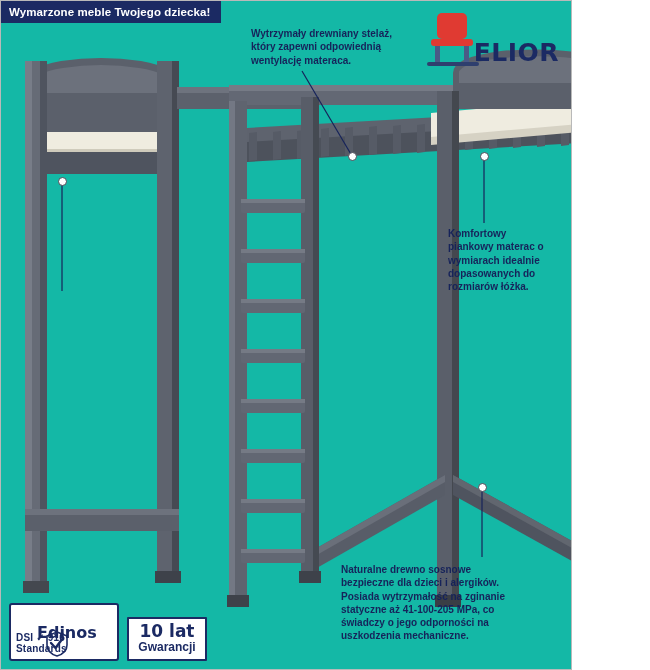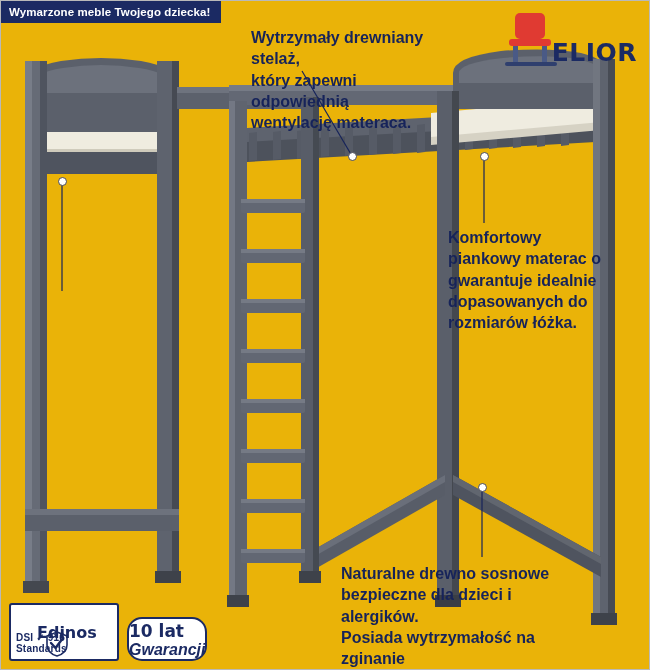--- a/index.html
+++ b/index.html
@@ -9,25 +9,25 @@
   body {
     width: 650px;
     height: 670px;
     background: #ffffff;
     font-family: "Liberation Sans", sans-serif;
     color: #16235a;
     overflow: hidden;
   }
   #page {
     position: relative;
-    width: 650px;
+    width: 572px;
     height: 670px;
     border: 1px solid #b9b9b9;
     box-sizing: border-box;
-    background: #eab308;
+    background: #14b8a6;
     overflow: hidden;
   }
 
   
   .headline {
     position: absolute;
     left: 0;
     top: 0;
     background: #1b2a63;
     color: #ffffff;
@@ -60,21 +60,21 @@
     position: absolute;
     left: 6px;
     bottom: 2px;
     width: 56px;
     height: 58px;
   }
 
   
   .callout {
     position: absolute;
-    font-size: 16px;
+    font-size: 10px;
     font-weight: bold;
     line-height: 1.33;
     color: #16235a;
     white-space: pre-line;
   }
   #callout-top { left: 250px; top: 26px; width: 180px; }
   #callout-left { left: 45px; top: 294px; width: 150px; }
   #callout-right { left: 447px; top: 226px; width: 160px; }
   #callout-bottom { left: 340px; top: 562px; width: 250px; }
 
@@ -144,39 +144,38 @@
     height: 26px;
   }
 
   .badge-guarantee {
     position: absolute;
     left: 126px;
     bottom: 8px;
     width: 80px;
     height: 44px;
     border: 2px solid #1b2a63;
-    border-radius: 15px;
+    border-radius: 1px;
     box-sizing: border-box;
     background: #ffffff;
-    text-align: left;
+    text-align: center;
   }
   .guarantee-years {
     font-size: 17px;
     font-weight: bold;
     color: #1b2a63;
     line-height: 1.2;
     margin-top: 2px;
     font-family: "DejaVu Sans", sans-serif;
   }
   .guarantee-label {
-    font-size: 16px;
+    font-size: 12px;
     font-weight: bold;
     color: #1b2a63;
     line-height: 1.1;
-    font-style: italic;
   }
 </style>
 </head>
 <body>
 
 <div id="page">
 
   <svg id="bed" viewBox="0 0 650 670">
 
     <g>
@@ -302,21 +301,21 @@
 
   <div class="callout" id="callout-top">Wytrzymały drewniany stelaż,
 który zapewni odpowiednią
 wentylację materaca.</div>
   <div class="dot" style="left:347px; top:151px;"></div>
 
   <div class="dot" style="left:57px; top:176px;"></div>
 
   <div class="callout" id="callout-right">Komfortowy
 piankowy materac o
-gwarantuje idealnie
+wymiarach idealnie
 dopasowanych do
 rozmiarów łóżka.</div>
   <div class="dot" style="left:479px; top:151px;"></div>
 
   <div class="callout" id="callout-bottom">Naturalne drewno sosnowe
 bezpieczne dla dzieci i alergików.
 Posiada wytrzymałość na zginanie
 statyczne aż 41-100-205 MPa, co
 świadczy o jego odporności na
 uszkodzenia mechaniczne.</div>

